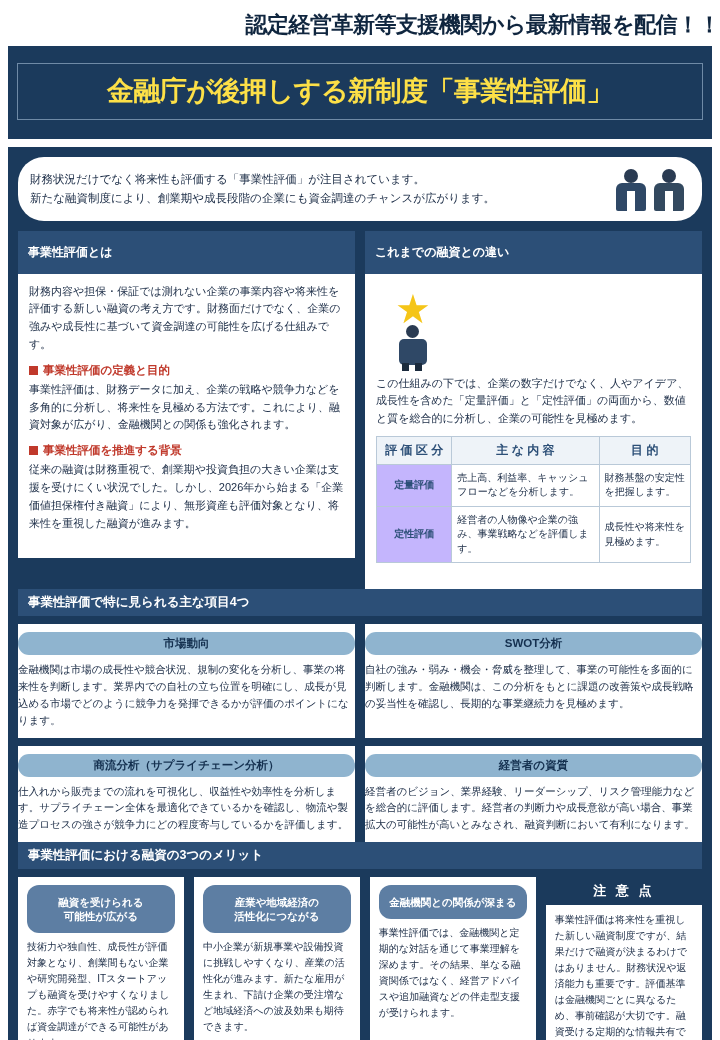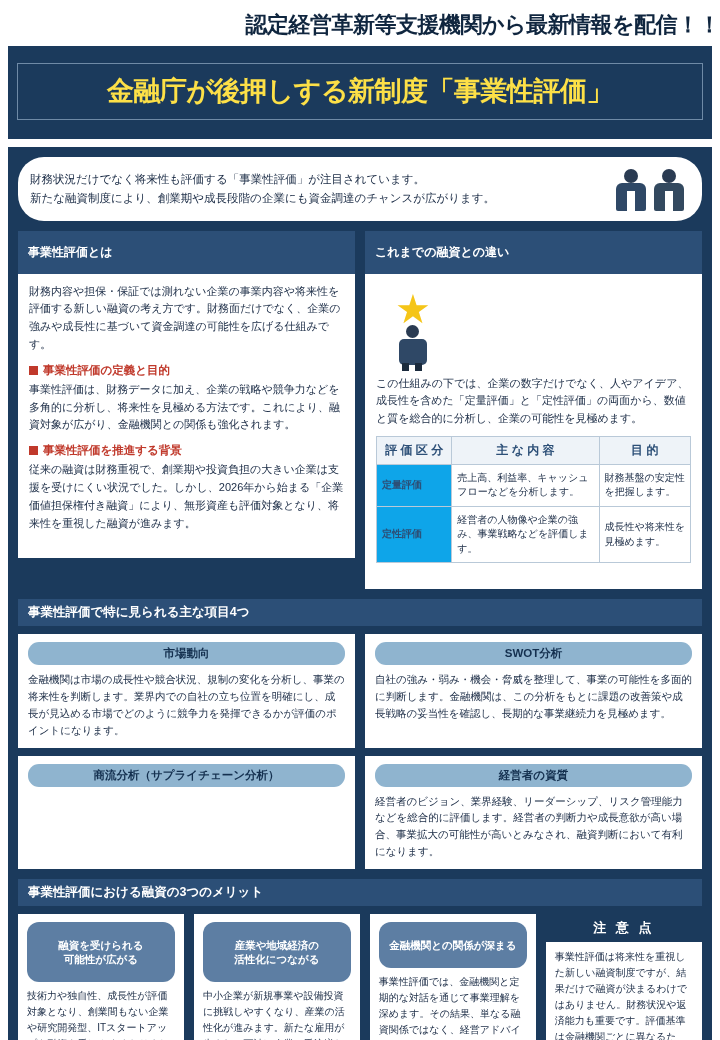--- a/index.html
+++ b/index.html
@@ -122,43 +122,43 @@
     font-size: 10px;
   }
   table.hyo th {
     background: #eef3f8; border: 1px solid #b9c9d8; padding: 5px 4px;
     color: #2c4f77; font-weight: bold; font-size: 12px; margin-left: 48px;
   }
   table.hyo td {
     border: 1px solid #b9c9d8; padding: 6px 5px; line-height: 1.45;
     vertical-align: middle;
   }
-  table.hyo td.lbl { background: #0ea5e9; color: #2c4f77; font-weight: bold; width: 24%; }
+  table.hyo td.lbl { background: #c4b5fd; color: #2c4f77; font-weight: bold; text-align: center; width: 24%; }
 
   
   .band {
     background: #2c4f77; color: #ffffff; font-weight: bold;
-    font-size: 12.5px; padding: 5px 10px; margin-top: 10px;
+    font-size: 12.5px; padding: 5px 10px; 
   }
 
   .grid4 { display: flex; gap: 10px; margin-top: 8px; }
-  .card { background: #ffffff; width: 50%; padding: 8px 10px 9px; }
+  .card { background: #ffffff; width: 50%; padding: 8px 0 9px; }
   .card-head {
     background: #8fb4cf; color: #14304f; text-align: center;
     font-weight: bold; font-size: 11.5px; padding: 4px 0; border-radius: 11px;
     margin-bottom: 6px;
   }
   .card p { font-size: 10.5px; line-height: 1.6; }
 
   
   .merit-row { display: flex; gap: 10px; margin-top: 8px; }
   .merit { background: #ffffff; width: 28.2%; padding: 8px 9px 9px; }
   .merit-head {
     background: #5d7ea3; color: #ffffff; text-align: center;
-    font-weight: bold; font-size: 10.5px; padding: 16px 2px; border-radius: 12px;
+    font-weight: bold; font-size: 10.5px; padding: 10px 2px; border-radius: 12px;
     line-height: 1.35; margin-bottom: 6px; min-height: 34px;
     display:flex; align-items:center; justify-content:center;
   }
   .merit p { font-size: 10px; line-height: 1.6; }
   .caution { background: #ffffff; width: 27%; padding: 0 0 8px; }
   .caution-head {
     background: #1b3a5c; color: #ffffff; text-align: center;
     font-weight: bold; font-size: 13px; padding: 5px 0; letter-spacing: 3px;
   }
   .caution p { font-size: 10px; line-height: 1.6; padding: 7px 9px 0; }
@@ -270,20 +270,21 @@
       </div>
       <div class="card">
         <div class="card-head">SWOT分析</div>
         <p>自社の強み・弱み・機会・脅威を整理して、事業の可能性を多面的に判断します。金融機関は、この分析をもとに課題の改善策や成長戦略の妥当性を確認し、長期的な事業継続力を見極めます。</p>
       </div>
     </div>
 
     <div class="grid4">
       <div class="card">
         <div class="card-head">商流分析（サプライチェーン分析）</div>
+        <p>仕入れから販売までの流れを可視化し、収益性や効率性を分析します。サプライチェーン全体を最適化できているかを確認し、物流や製造プロセスの強さが競争力にどの程度寄与しているかを評価します。</p>
       </div>
       <div class="card">
         <div class="card-head">経営者の資質</div>
         <p>経営者のビジョン、業界経験、リーダーシップ、リスク管理能力などを総合的に評価します。経営者の判断力や成長意欲が高い場合、事業拡大の可能性が高いとみなされ、融資判断において有利になります。</p>
       </div>
     </div>
 
     <div class="band">事業性評価における融資の3つのメリット</div>
 
     <div class="merit-row">

